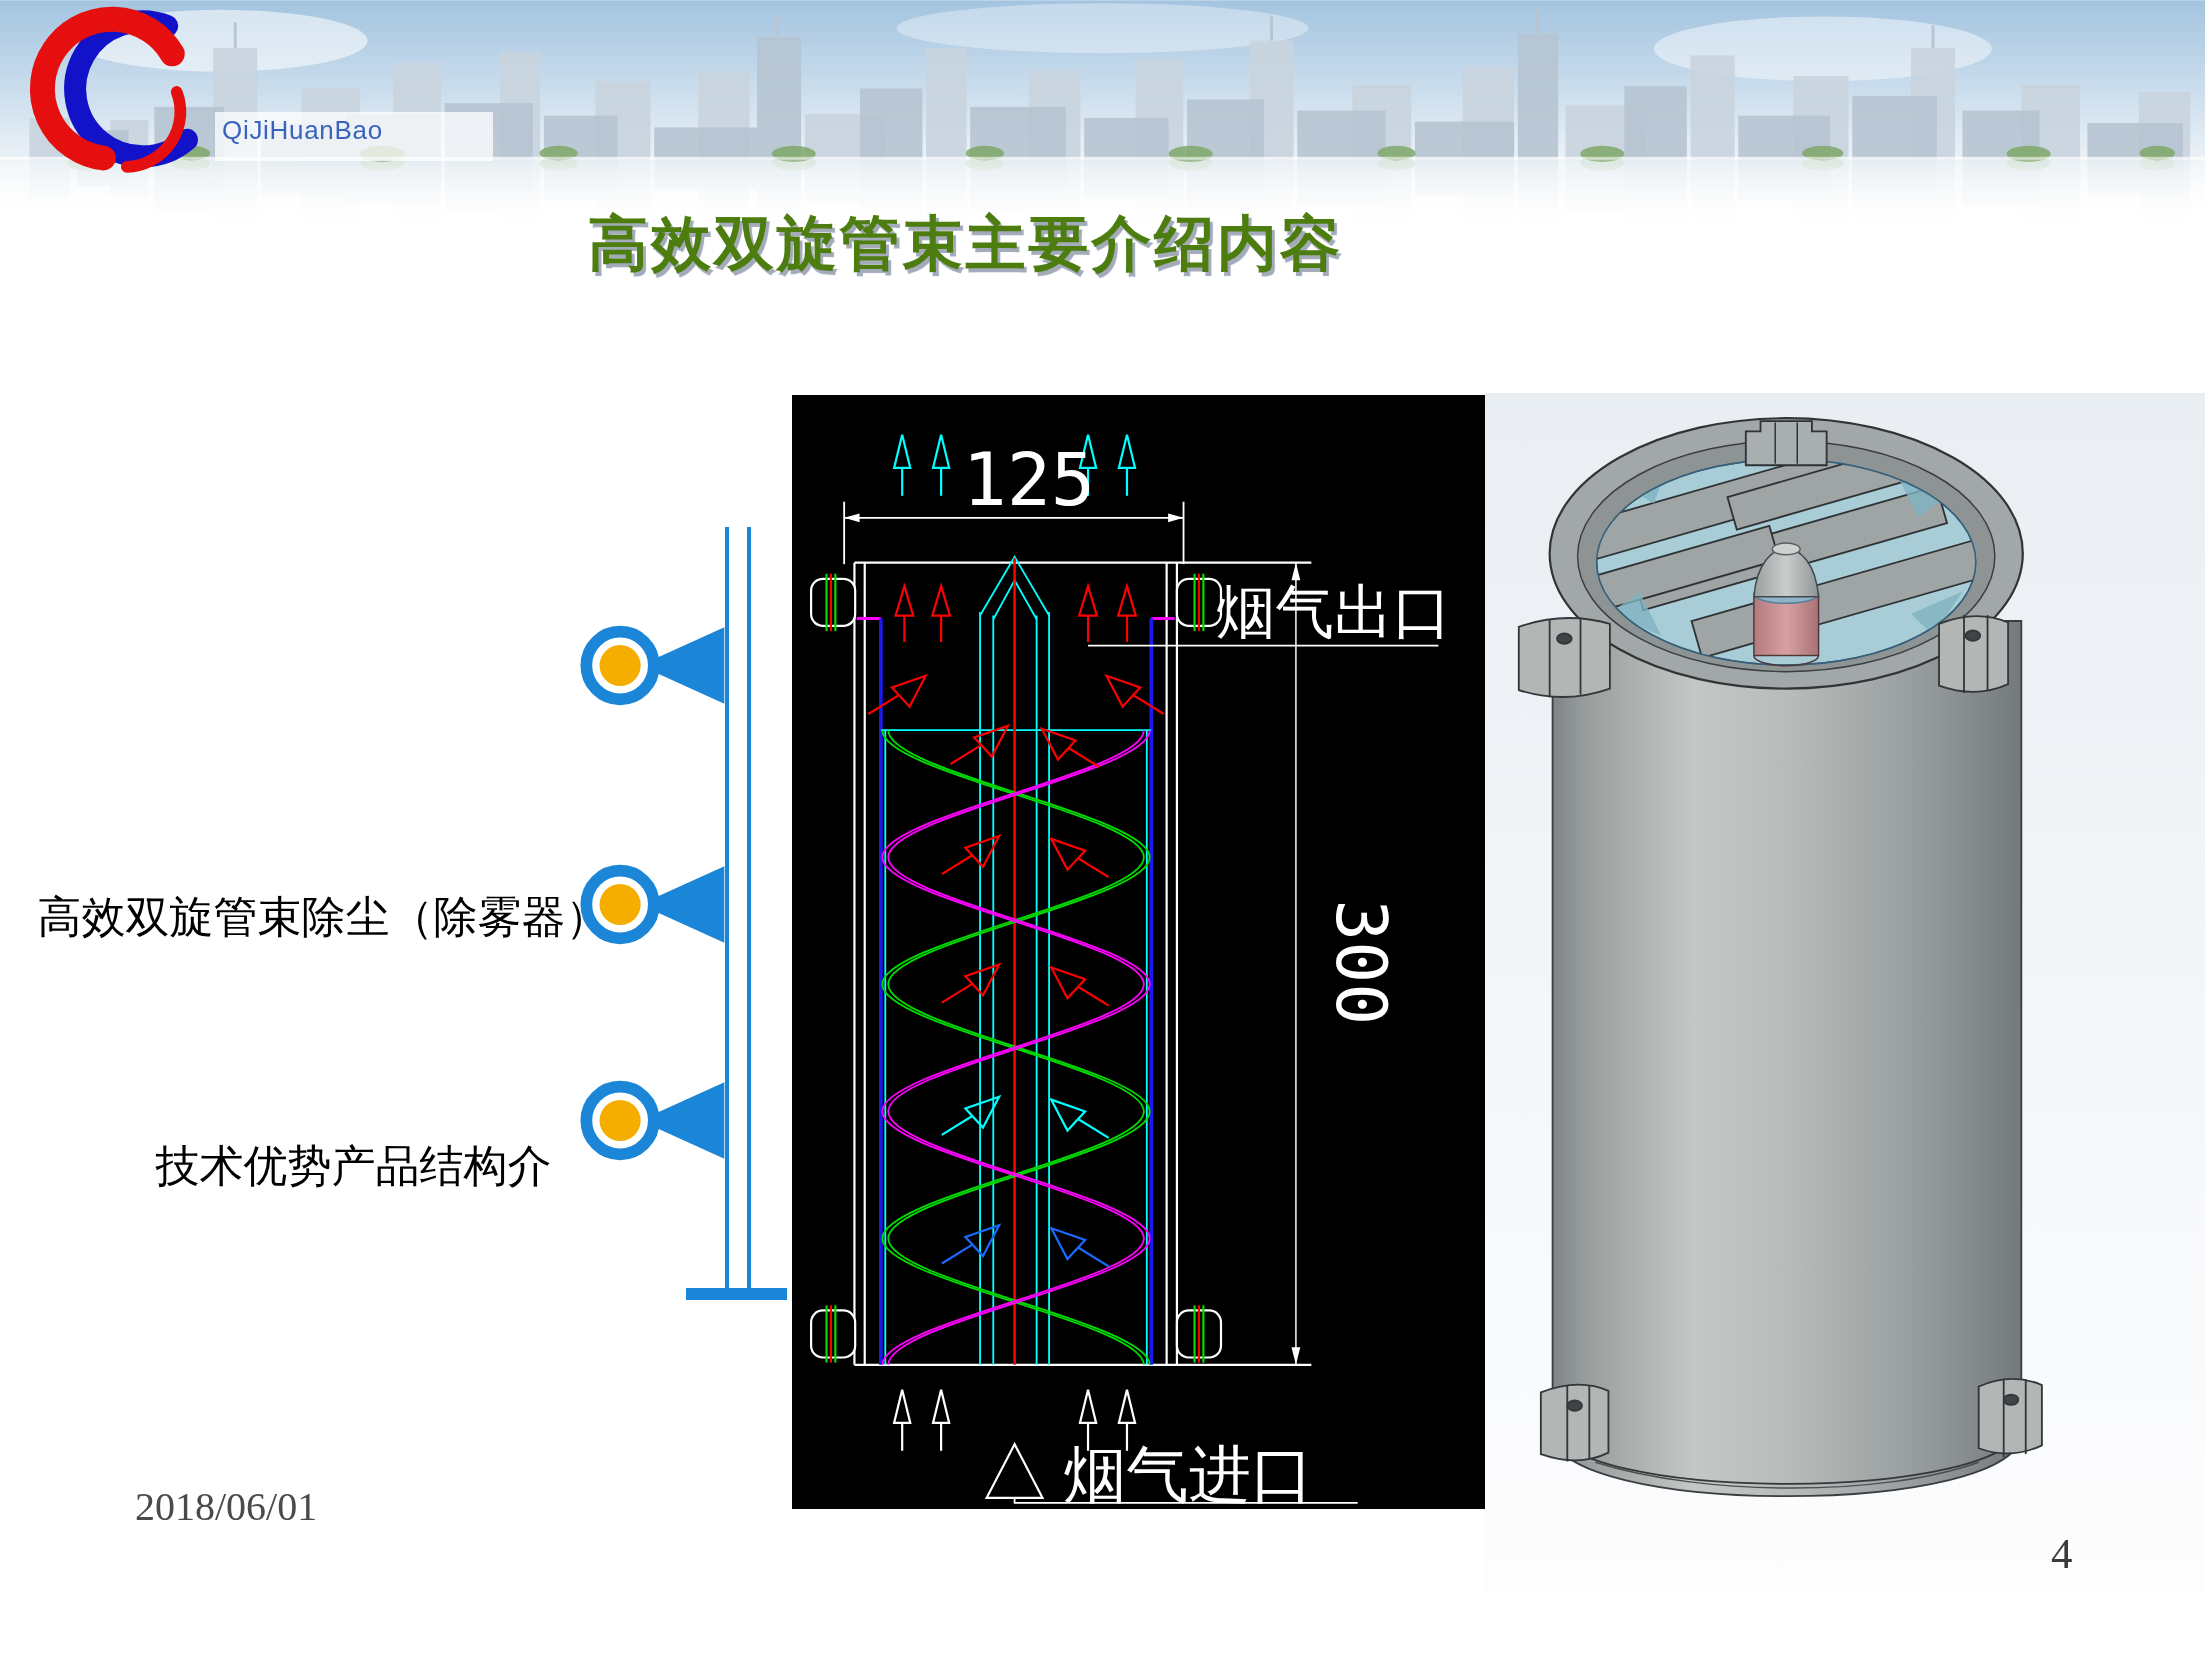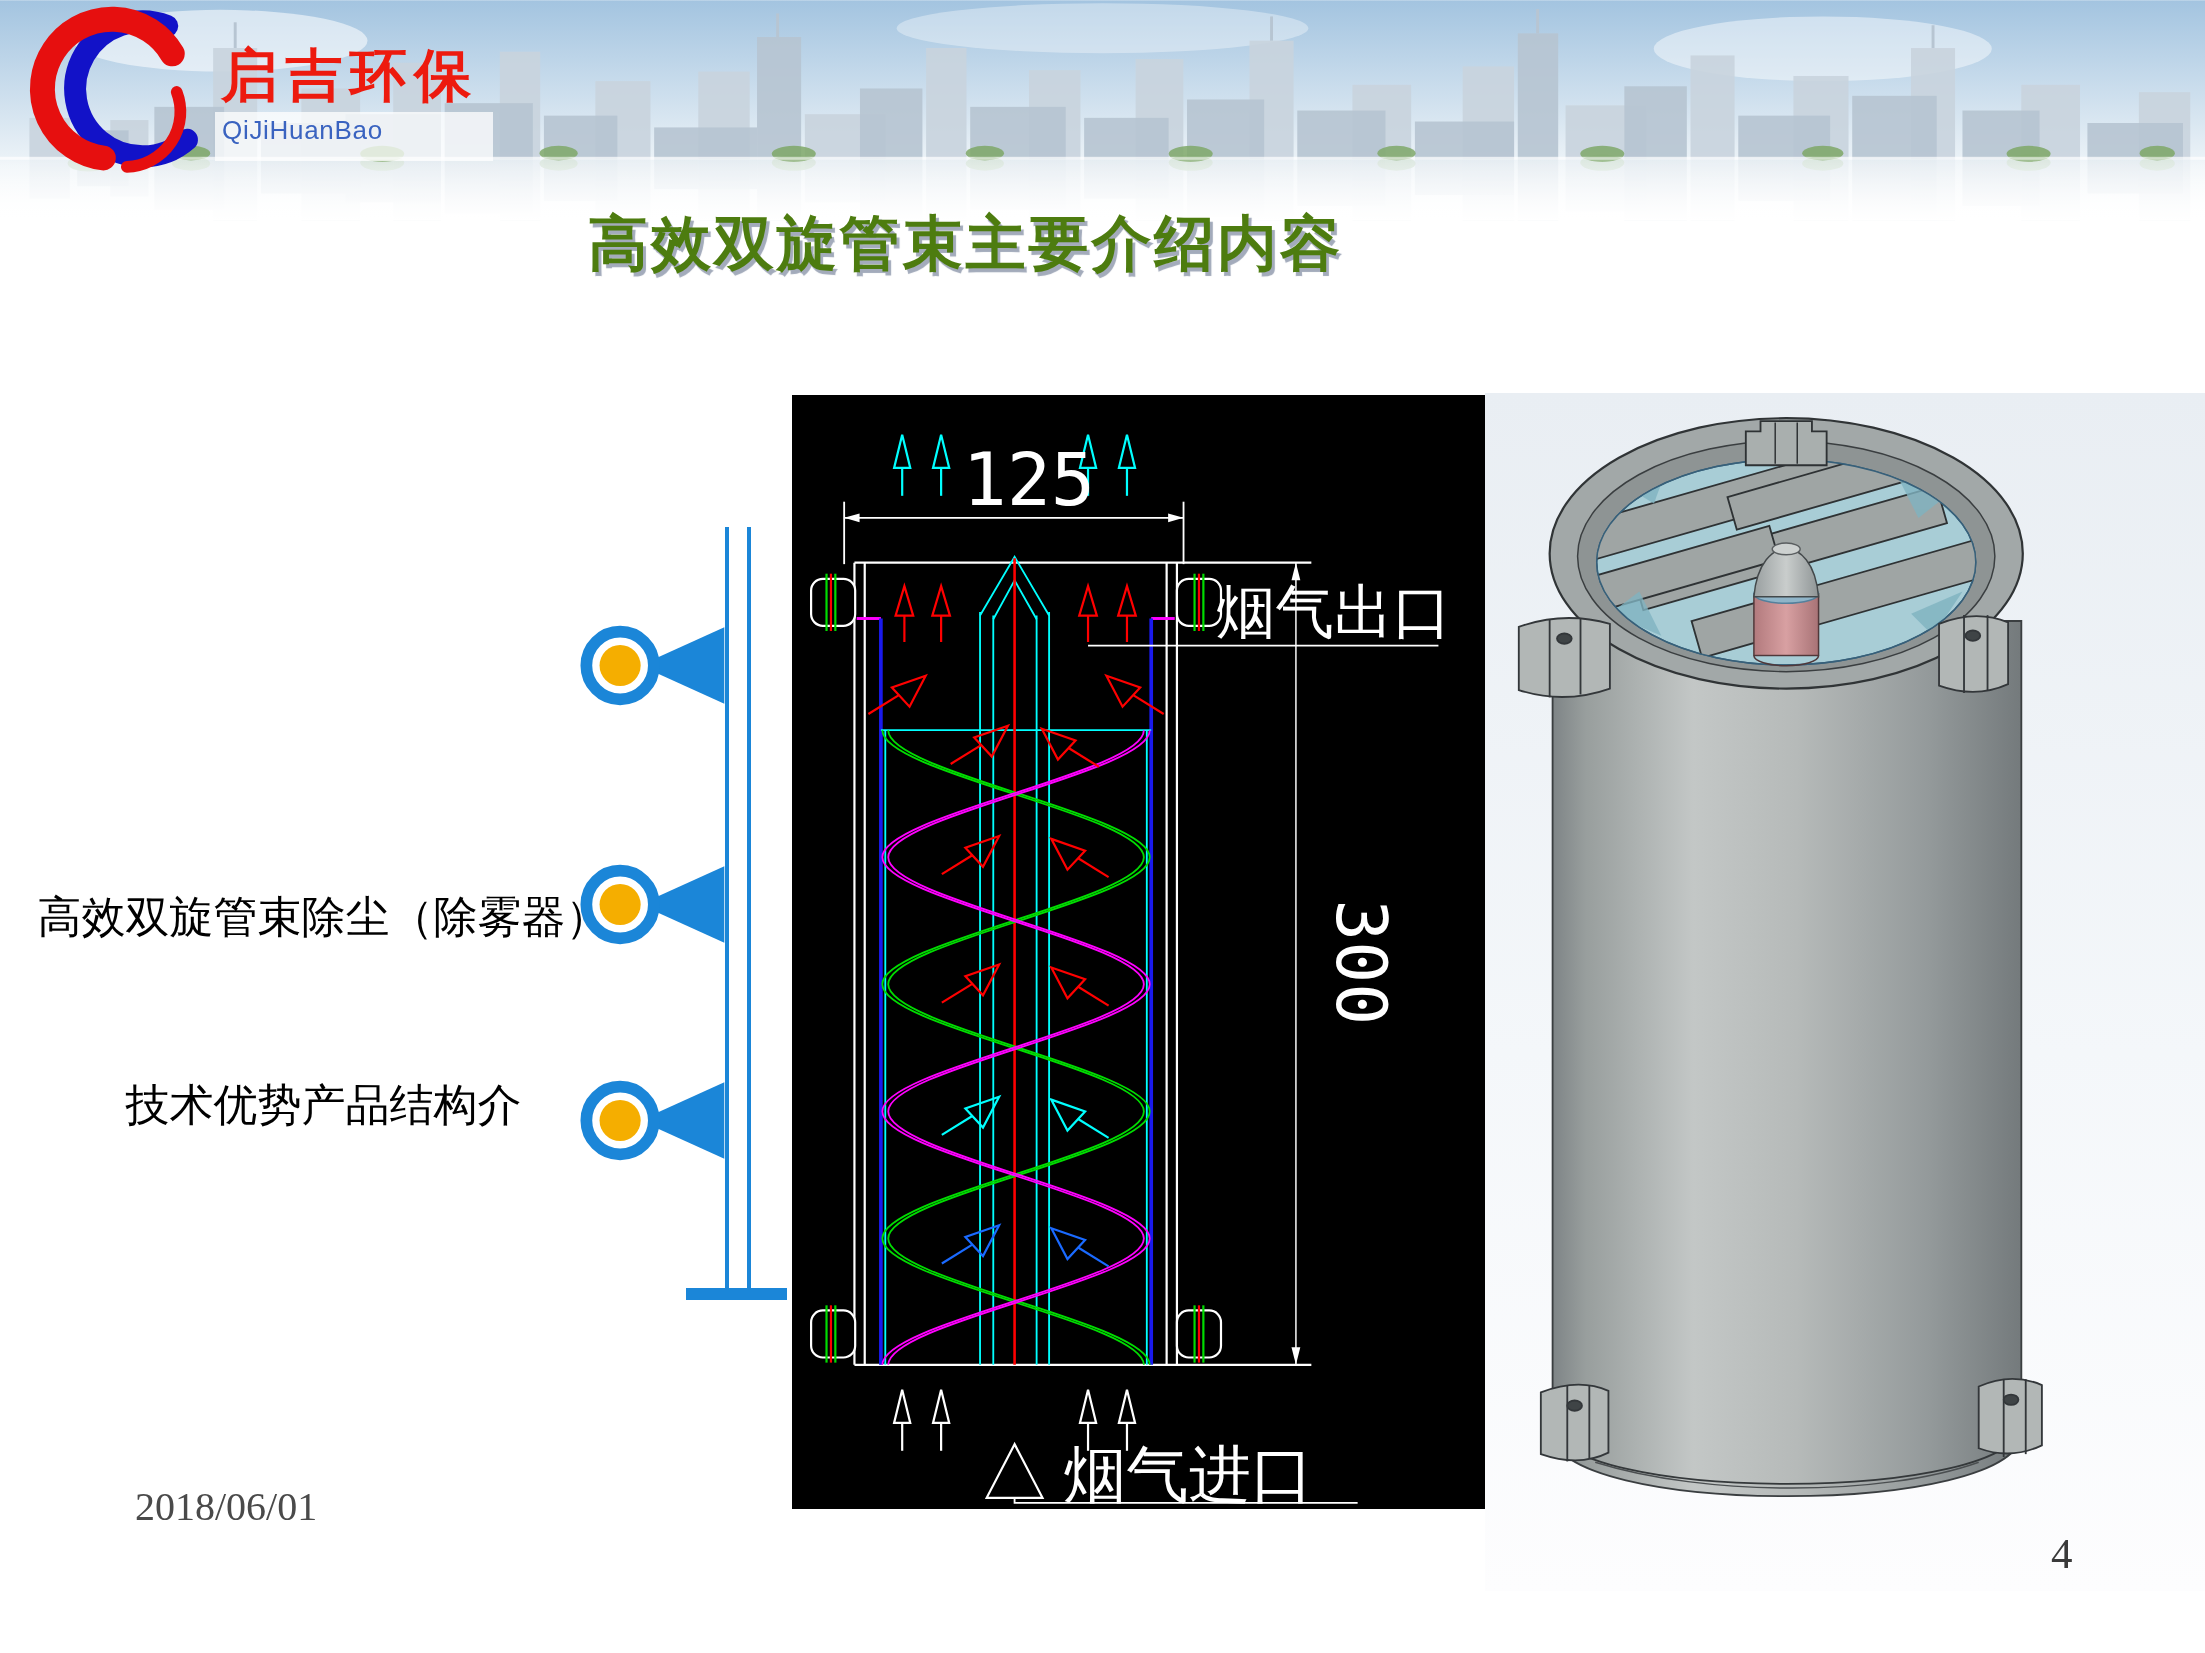--- a/index.html
+++ b/index.html
@@ -17,21 +17,21 @@
            color:#3a63c0;font-family:"Liberation Sans",sans-serif;letter-spacing:0.7px;}
   
   .title{position:absolute;left:588px;top:204px;width:1117px;font-size:60px;font-weight:bold;
          color:#4d7c0f;letter-spacing:2.9px;white-space:nowrap;
          text-shadow:2.9px 3.7px 0.7px rgba(25,45,85,0.40);}
   
   .agenda-text{position:absolute;left:0;width:647px;text-align:center;color:#000;
                font-weight:normal;}
   .ag1{top:603px;font-size:44px;line-height:74px;}
   .ag2{top:881px;font-size:44px;line-height:74px;}
-  .ag3{top:1067px;font-size:44px;line-height:78px;}
+  .ag3{top:1128px;font-size:44px;line-height:78px;padding-left:30px;}
   .marker{position:absolute;left:578px;width:162px;height:91px;}
   .m1{top:620px;} .m2{top:859px;} .m3{top:1075px;}
   .tl-line{position:absolute;width:4.4px;background:#1b86d8;top:527px;height:761px;}
   .tl-a{left:725px;} .tl-b{left:747px;}
   .tl-cap{position:absolute;left:686px;top:1288px;width:101px;height:11.8px;background:#1b86d8;}
   
   .cad{position:absolute;left:792px;top:395px;width:805px;height:1114px;background:#000;}
   .cad svg{display:block;}
   .cad text{font-family:"DejaVu Sans Mono","Liberation Serif",serif;}
   
@@ -135,21 +135,20 @@
       <rect x="0" y="213" width="3000" height="4" fill="#ffffff" opacity="0.7"></rect>
       <use href="#city" transform="translate(0,430) scale(1,-1)" opacity="0.22"></use>
       <rect x="0" y="215" width="3000" height="85" fill="url(#fade)"></rect>
     </svg>
 
     <svg class="logo" viewBox="0 0 700 240">
       <path d="M 205 30 A 92 92 0 1 0 232 185" fill="none" stroke="#1212c8" stroke-width="30" stroke-linecap="round"></path>
       <path d="M 118 210 A 95 95 0 1 1 212 68" fill="none" stroke="#e60f0f" stroke-width="34" stroke-linecap="round"></path>
       <path d="M 150 222 A 75 75 0 0 0 218 120" fill="none" stroke="#e60f0f" stroke-width="16" stroke-linecap="round"></path>
     </svg>
-    <div class="logo-cn">启吉环保</div>
     <div class="logo-band"></div>
     <div class="logo-en">QiJiHuanBao</div>
   </div>
 
   <div class="title">高效双旋管束主要介绍内容</div>
 
   <div class="agenda-text ag2">
     <div>高效双旋管束除尘（除雾器）</div>
   </div>
   <div class="agenda-text ag3">

